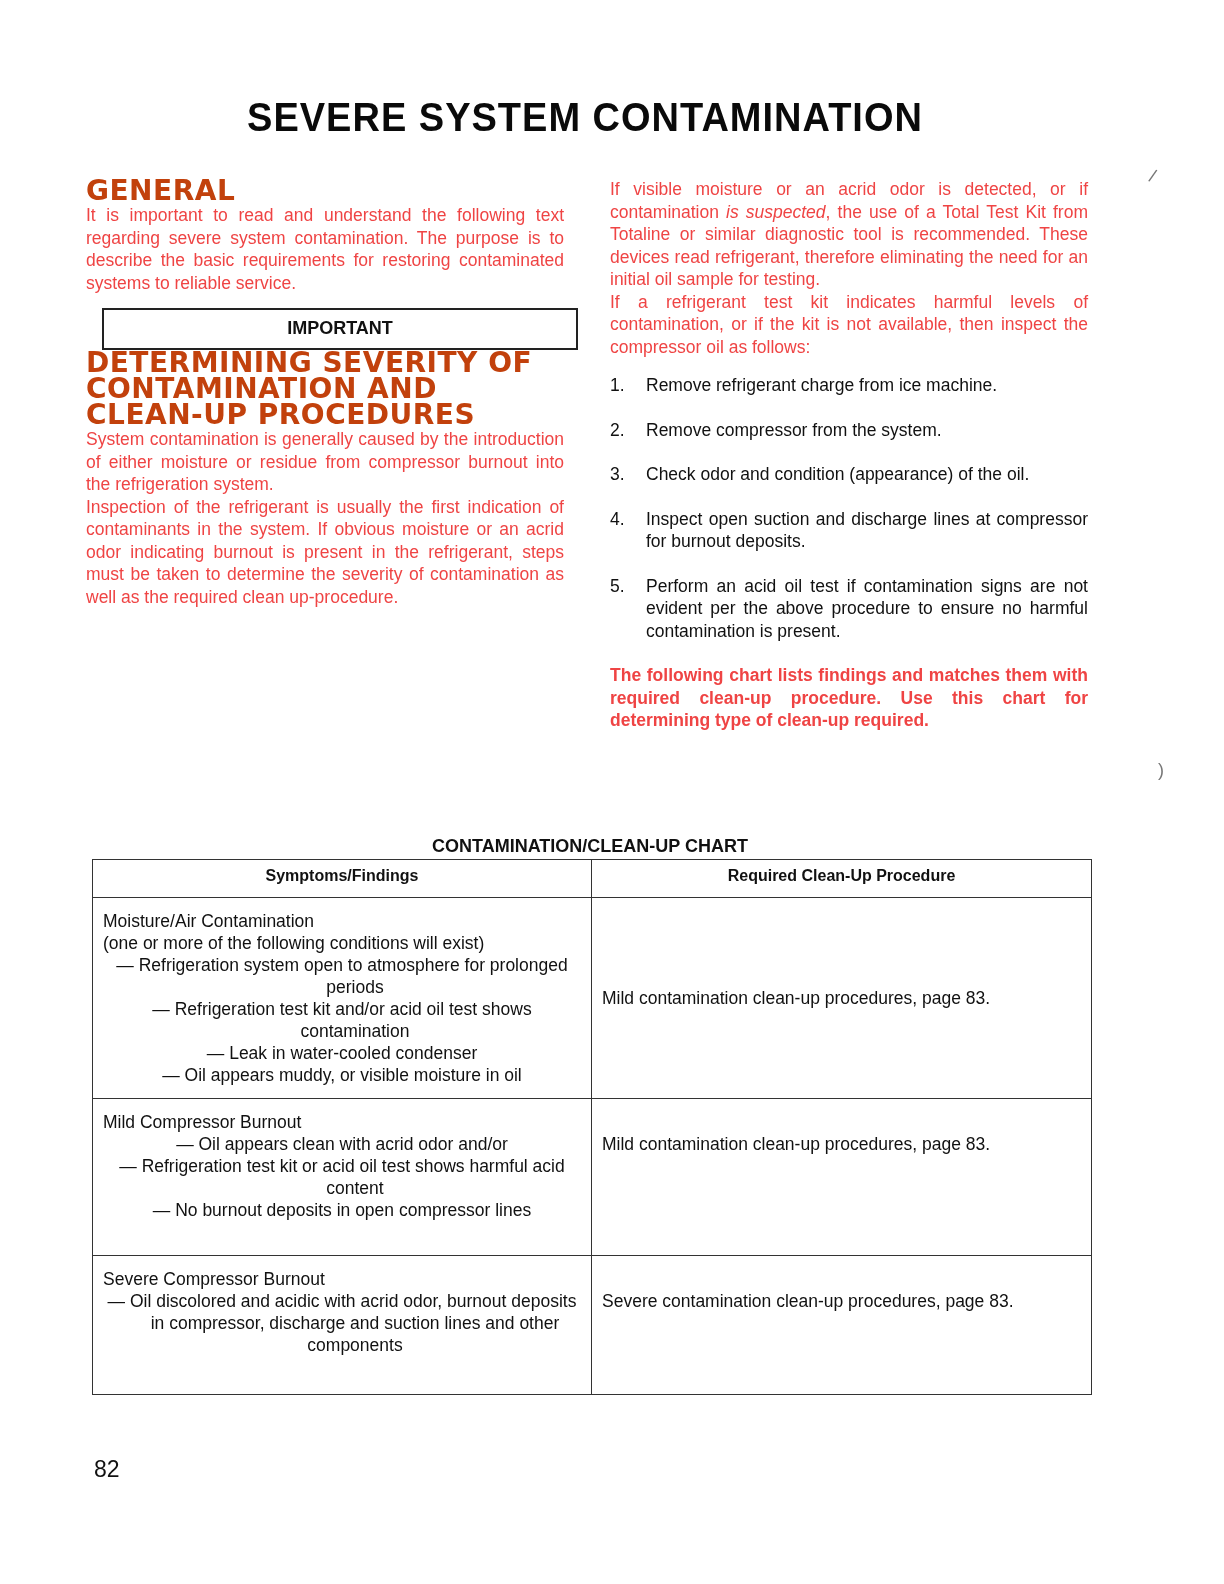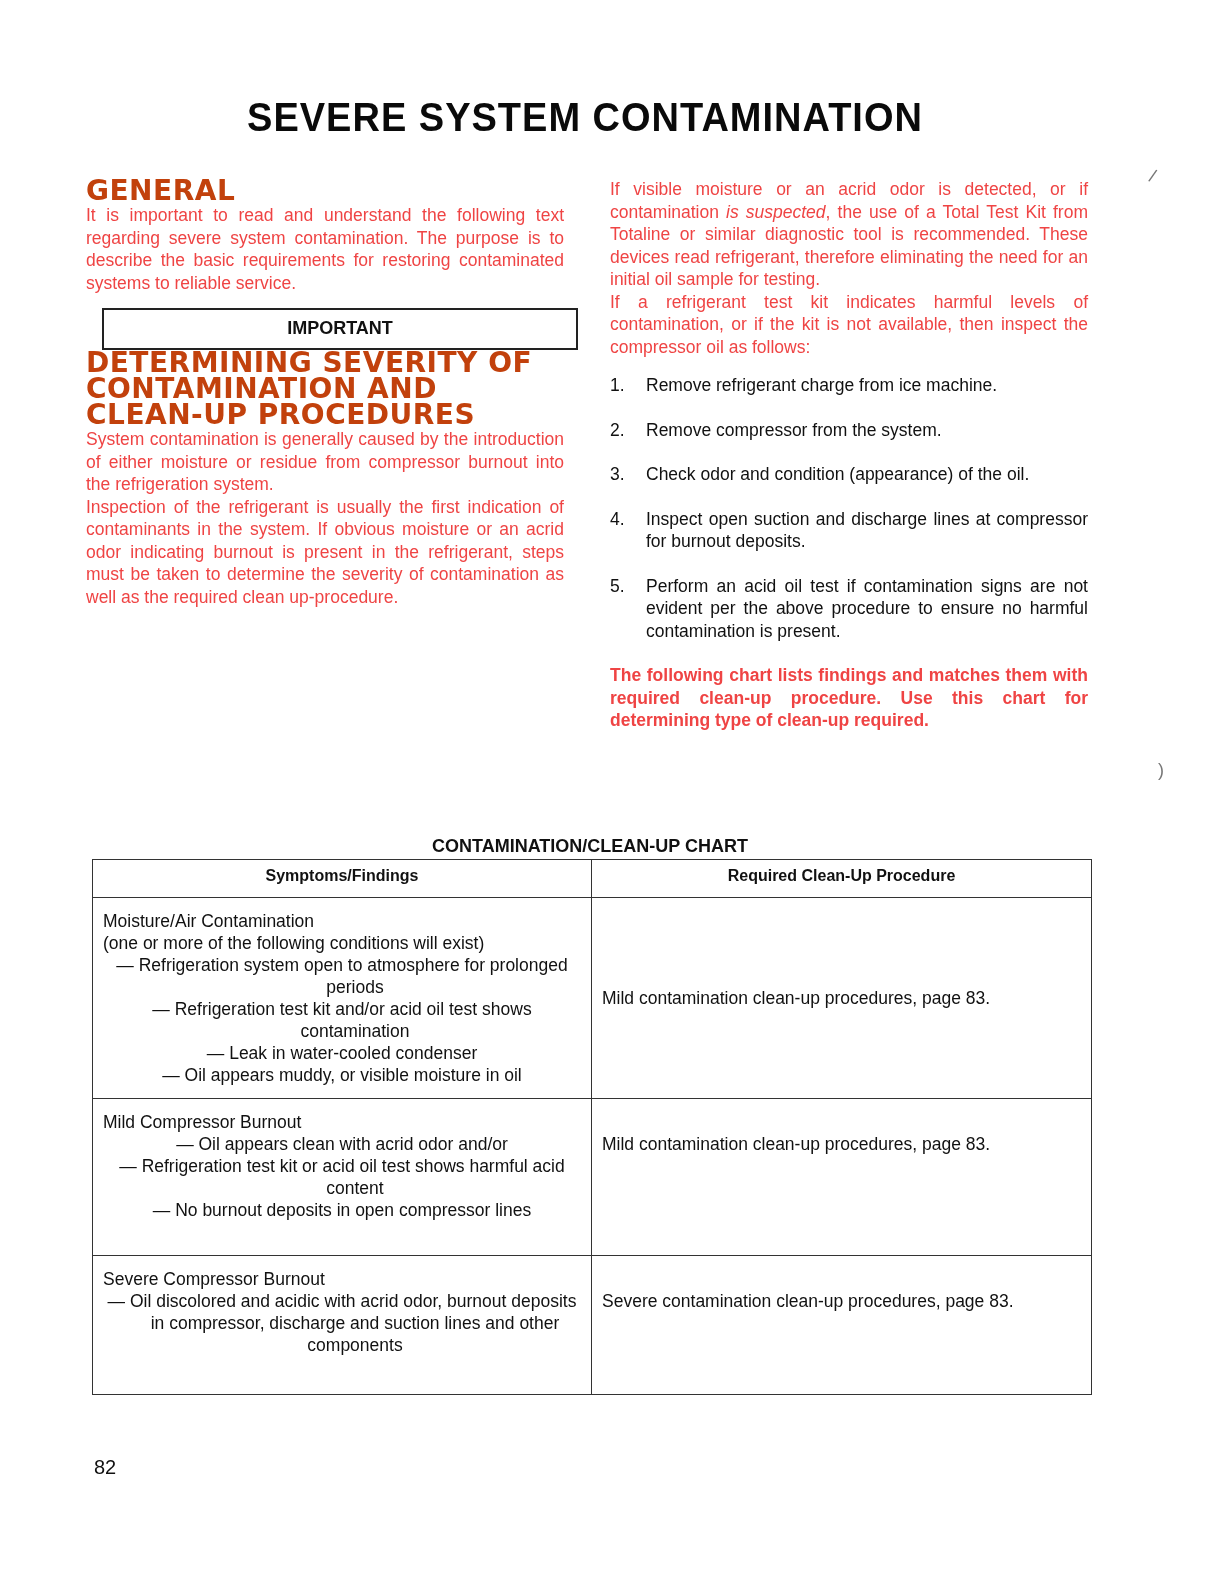--- a/index.html
+++ b/index.html
@@ -61,21 +61,21 @@
   }
   table.chart td { padding: 12px 10px 12px 10px; }
   table.chart td.col-a { width: 478px; }
   table.chart td.proc { padding-top: 12px; }
   .row-1 td { height: 42px; }
   .row-2 td { height: 170px; }
   .row-3 td { height: 110px; }
   .row-4 td { height: 92px; }
   .finding-title { display: block; }
   .bullet { display: block; padding-left: 26px; text-indent: -26px; text-align: center; }
-  .page-number { position: absolute; left: 94px; top: 1456px; font-size: 20px; }
+  .page-number { position: absolute; left: 94px; top: 1456px; font-size: 23px; }
   .mark { position: absolute; color: #777; font-size: 18px; }
 </style>
 </head>
 <body>
 
 <h1 class="page-title">SEVERE SYSTEM CONTAMINATION</h1>
 
 <div class="col-left">
   <h2 class="section general-head">GENERAL</h2>
   <p class="body general-text">It is important to read and understand the following text regarding severe system contamination. The purpose is to describe the basic requirements for restoring contaminated systems to reliable service.</p>

